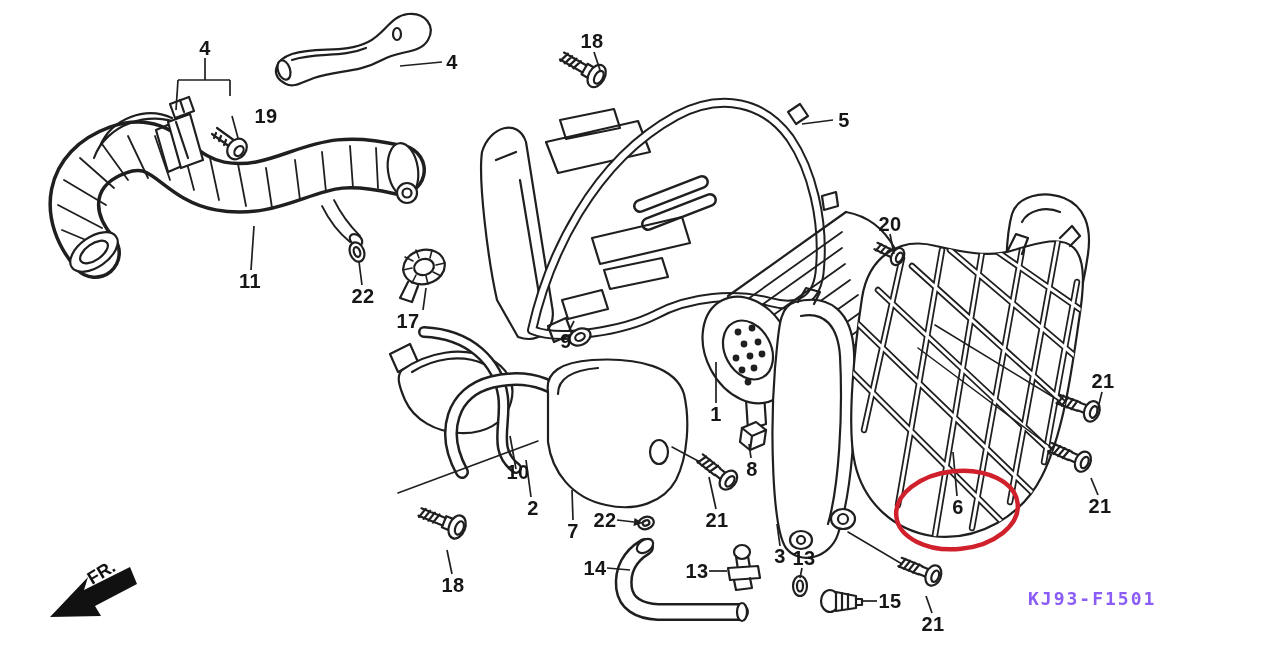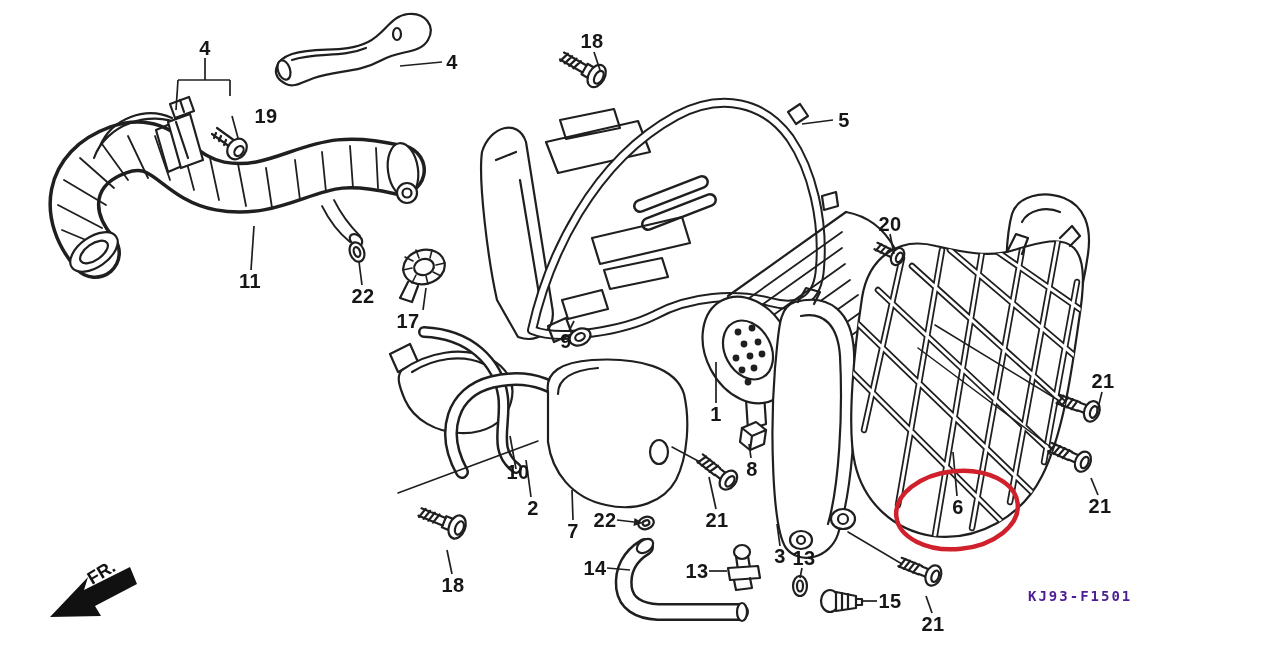--- a/index.html
+++ b/index.html
@@ -10,21 +10,21 @@
   #artwork,#overlay{position:absolute;left:0;top:0;width:1280px;height:647px;}
   .part-label{
     position:absolute;transform:translate(-50%,-50%);
     font-family:"Liberation Sans",sans-serif;
     font-weight:700;font-size:20px;color:#161616;line-height:1;
     letter-spacing:0.5px;white-space:nowrap;user-select:none;
   }
   #diagram-code{
     position:absolute;left:1028px;top:588px;
     font-family:"DejaVu Sans Mono",monospace;font-weight:700;
-    font-size:14px;letter-spacing:2px;color:#4c1d95;white-space:nowrap;
+    font-size:18px;letter-spacing:2px;color:#8b5cf6;white-space:nowrap;
   }
 </style>
 </head>
 <body>
 
 <div id="stage">
 
   <svg id="artwork" viewBox="0 0 1280 647" xmlns="http://www.w3.org/2000/svg">
     <g stroke="#1f1f1f" fill="none" stroke-width="2.2" stroke-linecap="round" stroke-linejoin="round">
 

